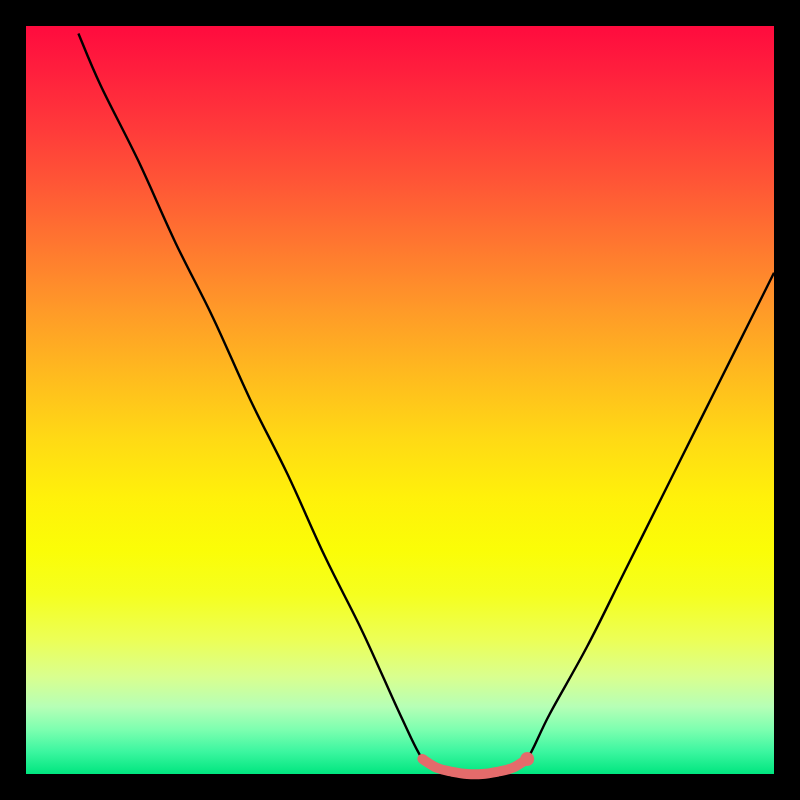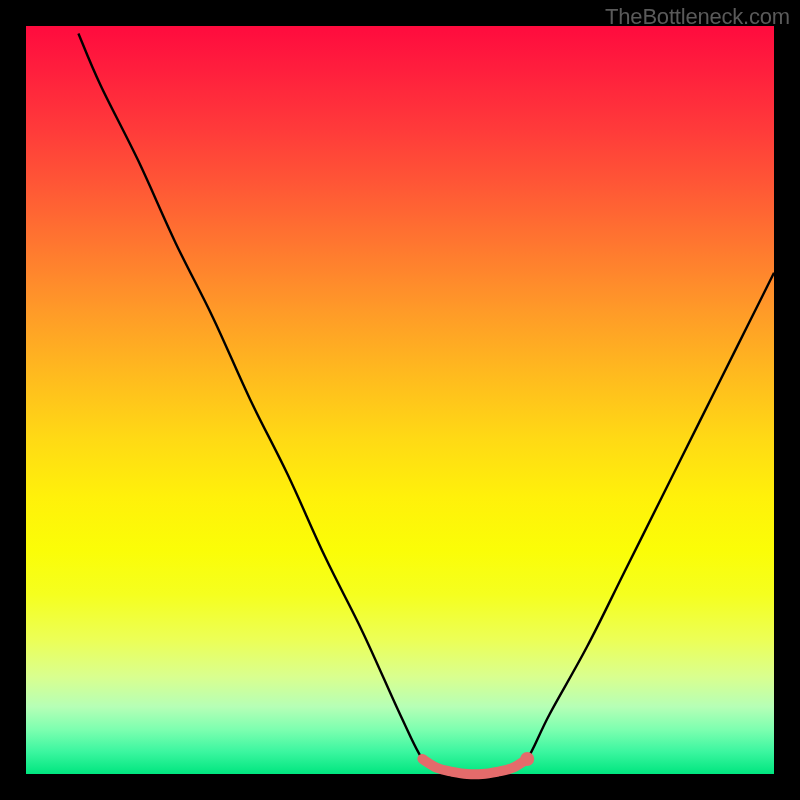--- a/index.html
+++ b/index.html
@@ -73,14 +73,13 @@
 
   <svg class="overlay" viewBox="0 0 748 748">
 
     <path fill="none" stroke="#000" stroke-width="2.4" d="M52.4 7.5 C 56.4 16.9, 64.0 37.0, 74.8 59.8 C 85.6 82.7, 98.7 106.4, 112.2 134.6 C 125.7 162.9, 136.1 188.6, 149.6 216.9 C 163.1 245.2, 173.5 263.4, 187.0 291.7 C 200.5 320.0, 210.9 345.7, 224.4 374.0 C 237.9 402.3, 248.3 420.5, 261.8 448.8 C 275.3 477.1, 285.7 502.8, 299.2 531.1 C 312.7 559.4, 323.1 577.6, 336.6 605.9 C 350.1 634.2, 363.2 665.3, 374.0 688.2 C 384.8 711.0, 389.7 723.3, 396.4 733.0 C 403.2 742.7, 406.0 739.7, 411.4 742.0 C 416.8 744.3, 421.0 744.7, 426.4 745.8 C 431.7 746.8, 435.9 747.6, 441.3 748.0 C 446.7 748.4, 450.9 748.4, 456.3 748.0 C 461.7 747.6, 465.9 746.8, 471.2 745.8 C 476.6 744.7, 480.8 744.3, 486.2 742.0 C 491.6 739.7, 494.4 742.7, 501.2 733.0 C 507.9 723.3, 512.8 708.4, 523.6 688.2 C 534.4 668.0, 547.5 646.4, 561.0 620.8 C 574.5 595.3, 584.9 573.0, 598.4 546.0 C 611.9 519.1, 622.3 498.2, 635.8 471.2 C 649.3 444.3, 659.7 423.4, 673.2 396.4 C 686.7 369.5, 697.1 348.6, 710.6 321.6 C 724.1 294.7, 741.3 260.3, 748.0 246.8"></path>
 
     <path fill="none" stroke="#e46b6b" stroke-width="10" stroke-linecap="round" d="M396.4 733.0 C 399.1 734.7, 406.0 739.7, 411.4 742.0 C 416.8 744.3, 421.0 744.7, 426.4 745.8 C 431.7 746.8, 435.9 747.6, 441.3 748.0 C 446.7 748.4, 450.9 748.4, 456.3 748.0 C 461.7 747.6, 465.9 746.8, 471.2 745.8 C 476.6 744.7, 480.8 744.3, 486.2 742.0 C 491.6 739.7, 498.5 734.7, 501.2 733.0"></path>
 
     <circle r="7" fill="#e46b6b" cx="501.2" cy="733.0"></circle>
   </svg>
 
-  <div class="watermark">TheBottleneck.com</div>
 </div>
 
 </body></html>

